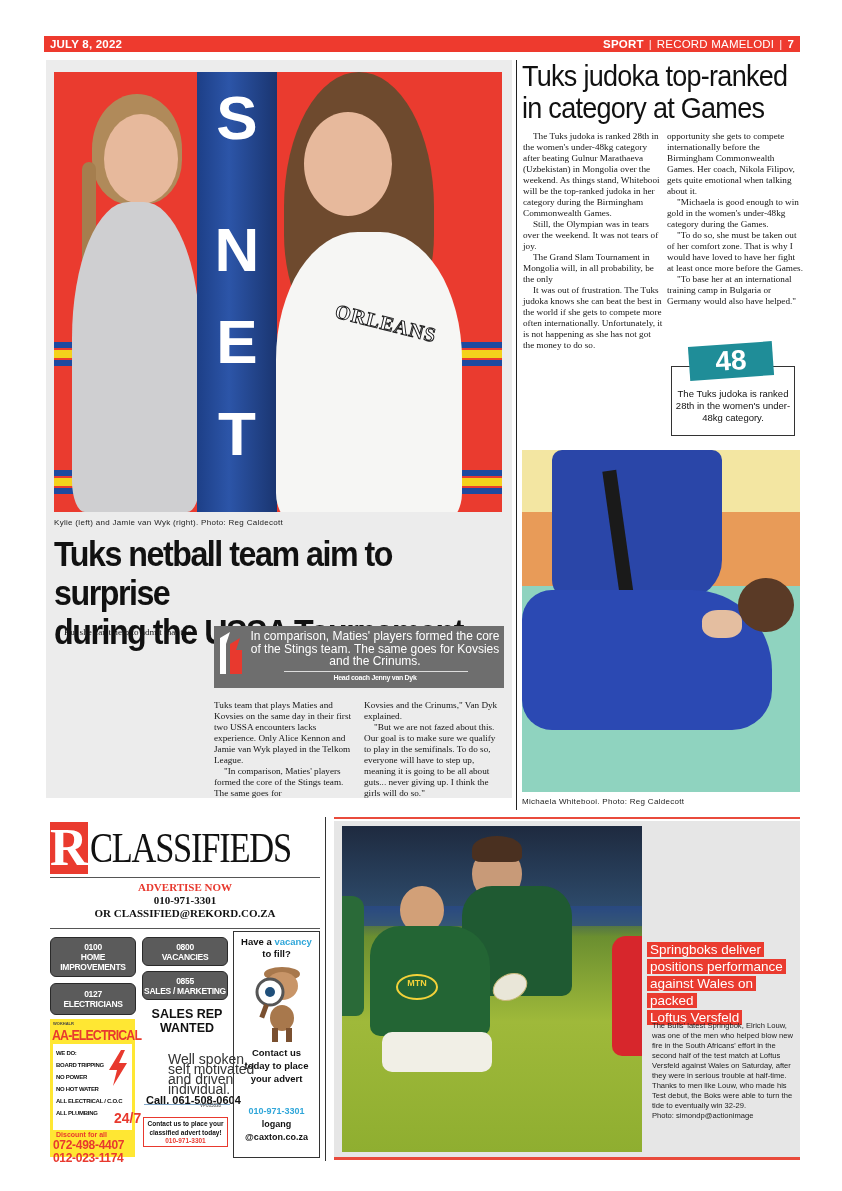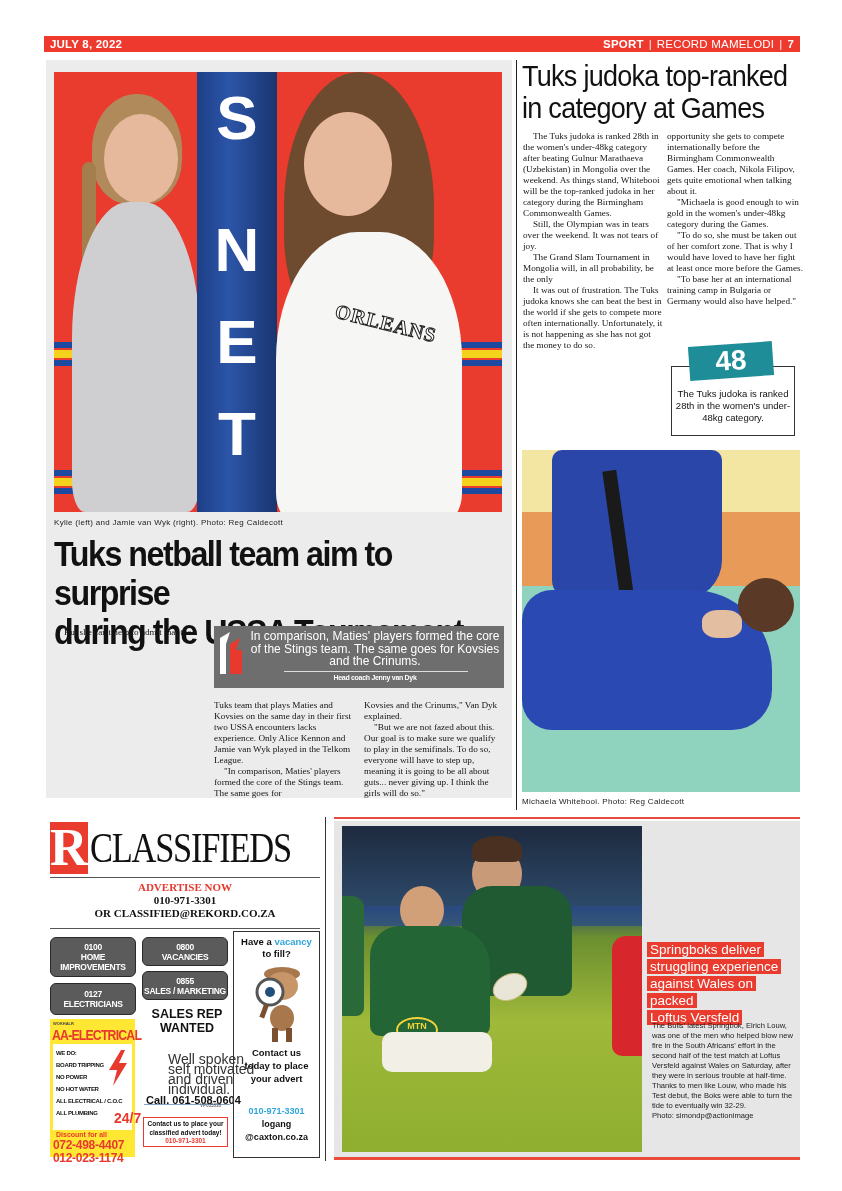--- a/index.html
+++ b/index.html
@@ -396,29 +396,29 @@
 
 <div class="red-rule"></div>
 <div class="bok-block">
   <div class="photo-bok">
     <div style="position:absolute;left:0;top:80px;width:100%;height:20px;background:#2a4a8a;opacity:0.7;"></div>
     <div style="position:absolute;left:130px;top:20px;width:50px;height:56px;background:#c89a78;border-radius:50%;"></div>
     <div style="position:absolute;left:130px;top:10px;width:50px;height:26px;background:#4a3020;border-radius:50% 50% 20% 20%;"></div>
     <div style="position:absolute;left:120px;top:60px;width:110px;height:110px;background:#1f5a32;border-radius:30px 30px 10px 10px;"></div>
     <div style="position:absolute;left:58px;top:60px;width:44px;height:48px;background:#d2a078;border-radius:50%;"></div>
     <div style="position:absolute;left:28px;top:100px;width:120px;height:110px;background:#236534;border-radius:30px 40px 10px 10px;"></div>
-    <div style="position:absolute;left:54px;top:148px;width:42px;height:26px;border:2px solid #f3d23a;border-radius:50%;color:#f3d23a;font-family:'Liberation Sans',sans-serif;font-weight:bold;font-size:9px;text-align:center;line-height:14px;margin-top:43px;">MTN</div>
+    <div style="position:absolute;left:54px;top:148px;width:42px;height:26px;border:2px solid #f3d23a;border-radius:50%;color:#f3d23a;font-family:'Liberation Sans',sans-serif;font-weight:bold;font-size:9px;text-align:center;line-height:14px;">MTN</div>
     <div style="position:absolute;left:40px;top:206px;width:110px;height:40px;background:#f1efe6;border-radius:10px;"></div>
     <div style="position:absolute;left:150px;top:148px;width:36px;height:26px;background:#e9e6d8;border-radius:50%;transform:rotate(-25deg);border:1px solid #c9b97a;"></div>
     <div style="position:absolute;left:270px;top:110px;width:30px;height:120px;background:#d7262c;border-radius:14px 0 0 10px;"></div>
     <div style="position:absolute;left:0;top:70px;width:22px;height:120px;background:#2a6a38;border-radius:0 12px 8px 0;"></div>
   </div>
   <div class="bok-headline">
     <span>Springboks deliver</span><br>
-    <span>struggling experience</span><br>
+    <span>positions performance</span><br>
     <span>against Wales on packed</span><br>
     <span>Loftus Versfeld</span>
   </div>
   <div class="bok-body">
     <div>The Bulls' latest Springbok, Elrich Louw, was one of the men who helped blow new fire in the South Africans' effort in the second half of the test match at Loftus Versfeld against Wales on Saturday, after they were in serious trouble at half-time. Thanks to men like Louw, who made his Test debut, the Boks were able to turn the tide to eventually win 32-29.</div>
     <div>Photo: simondp@actionimage</div>
   </div>
 </div>
 <div class="bok-bottom-rule"></div>
 

